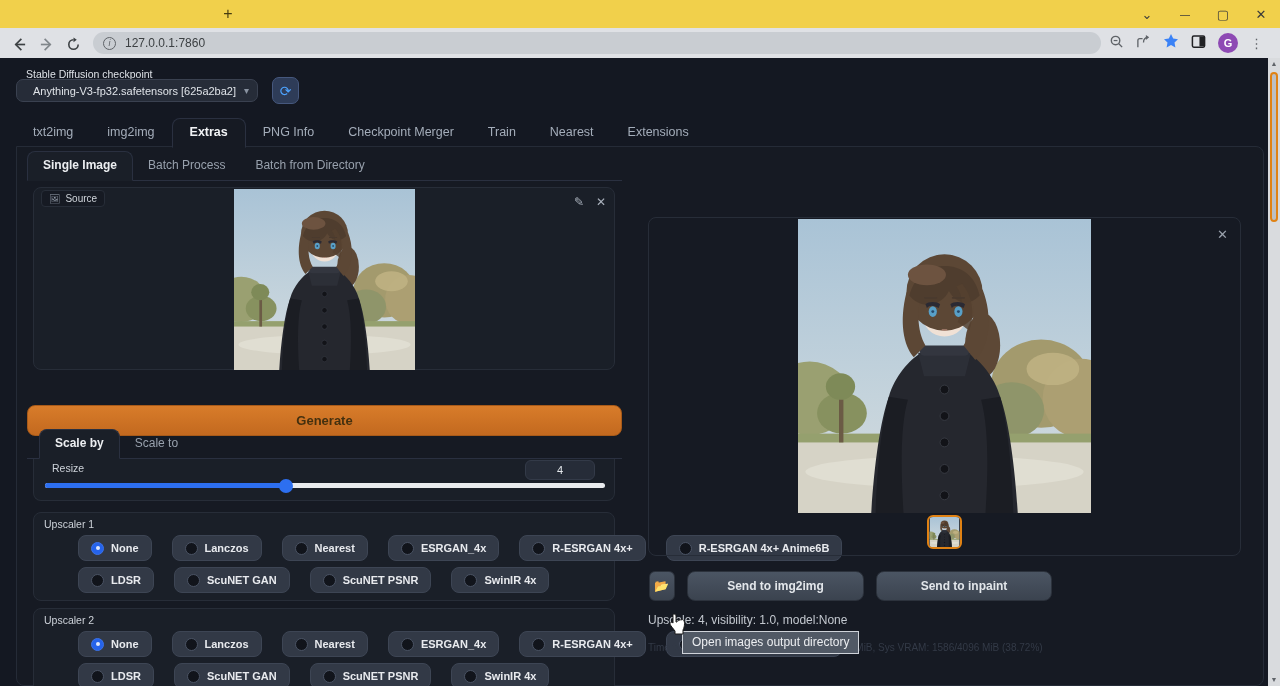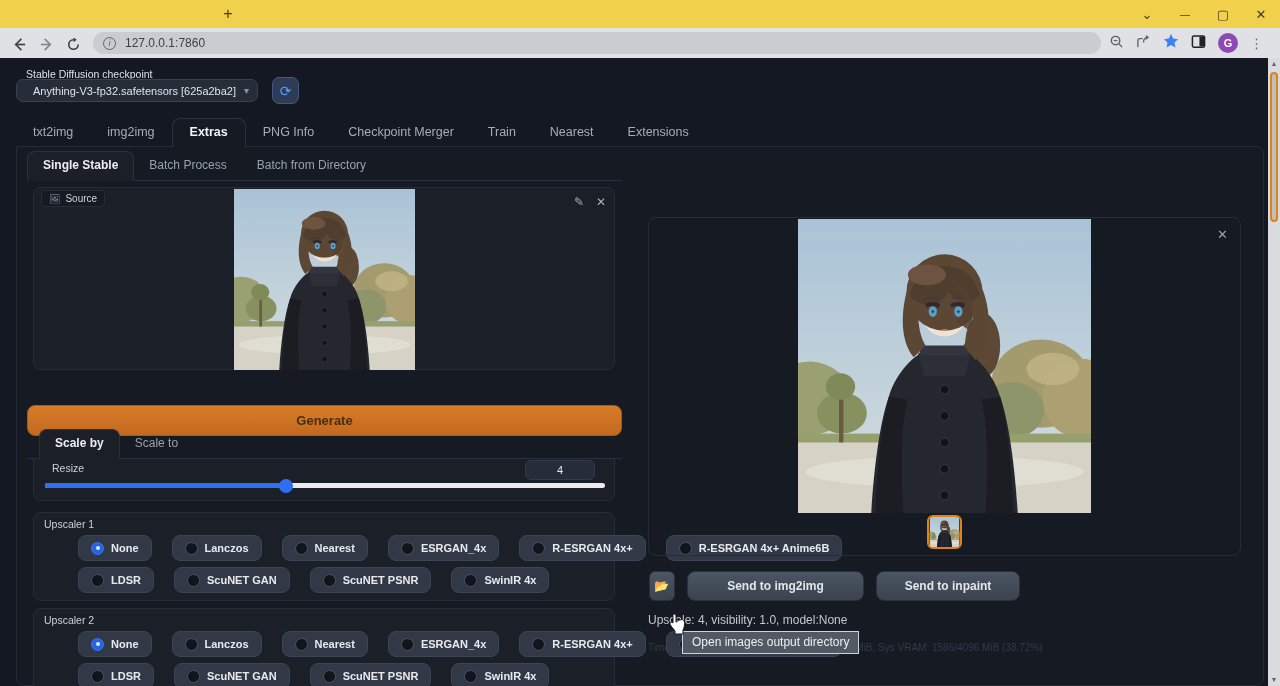--- a/index.html
+++ b/index.html
@@ -109,21 +109,21 @@
   .thumb svg { width:100%; height:100%; }
 
   .btnrow { position:relative; margin-top:15px; height:30px; }
   .folderbtn { position:absolute; left:1px; top:0; width:26px; height:30px;
                background:linear-gradient(180deg,#4b5563,#3b434f); border:1px solid #2c323c;
                border-radius:6px; font-size:12px; display:flex; align-items:center; justify-content:center; }
   .sendbtn { position:absolute; top:0; height:30px; background:linear-gradient(180deg,#4b5563,#3b434f);
              border:1px solid #2c323c; border-radius:8px; color:#e2e6ea; font-size:12px; font-weight:bold;
              display:flex; align-items:center; justify-content:center; }
   .sb1 { left:39px;  width:177px; }
-  .sb2 { left:228px; width:144px; }
+  .sb2 { left:228px; width:176px; }
   .sb3 { left:417px; width:176px; }
 
   .statusline { position:relative; margin-top:12px; font-size:12px; color:#c3c8cf; }
   .perfline { position:relative; margin-top:15px; font-size:10px; color:#333a47; white-space:pre; }
 
   .tooltip { position:absolute; left:665px; top:484px; background:#515965; border:1px solid #cfd3d9;
              color:#eceef1; font-size:12px; padding:3px 9px 4px 9px; z-index:30; white-space:nowrap; }
   .cursor { position:absolute; left:650px; top:466px; z-index:31; }
 
   .hidden-defs { position:absolute; width:0; height:0; overflow:hidden; }
@@ -266,21 +266,21 @@
       <span class="mtab">Train</span>
       <span class="mtab">Nearest</span>
       <span class="mtab">Extensions</span>
     </div>
 
     <div class="content">
 
       <div class="leftcol">
 
         <div class="subtab-strip">
-          <span class="stab active">Single Stable</span>
+          <span class="stab active">Single Image</span>
           <span class="stab">Batch Process</span>
           <span class="stab">Batch from Directory</span>
         </div>
 
         <div class="droppanel">
           <div class="srcchip">
             <span class="ic">🖼</span>
             <span class="tx">Source</span>
           </div>
           <div class="imgtools">

